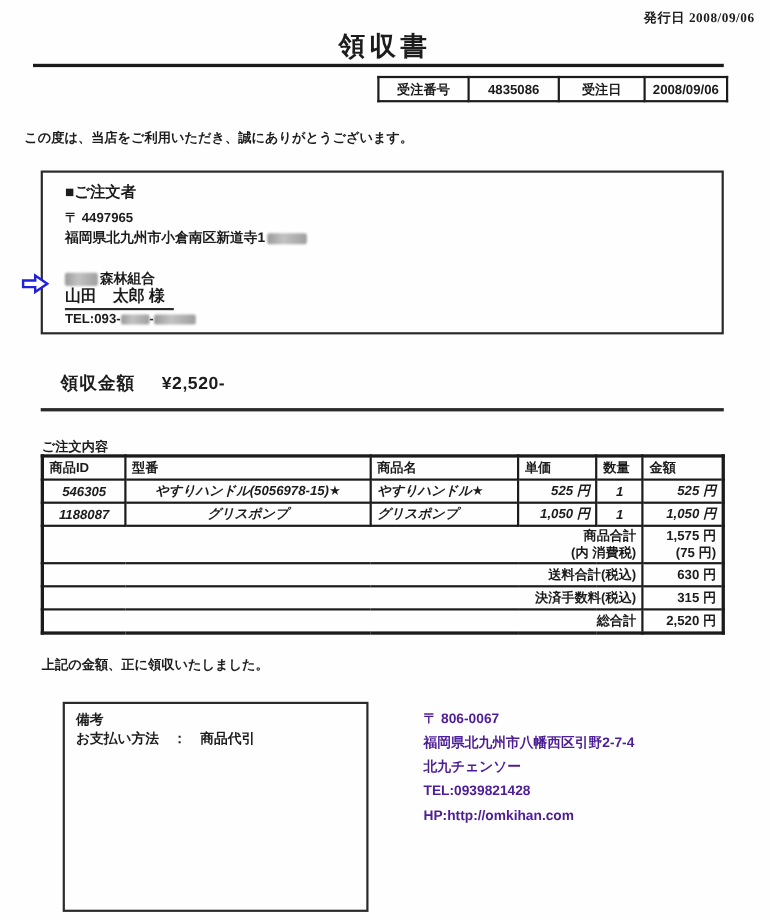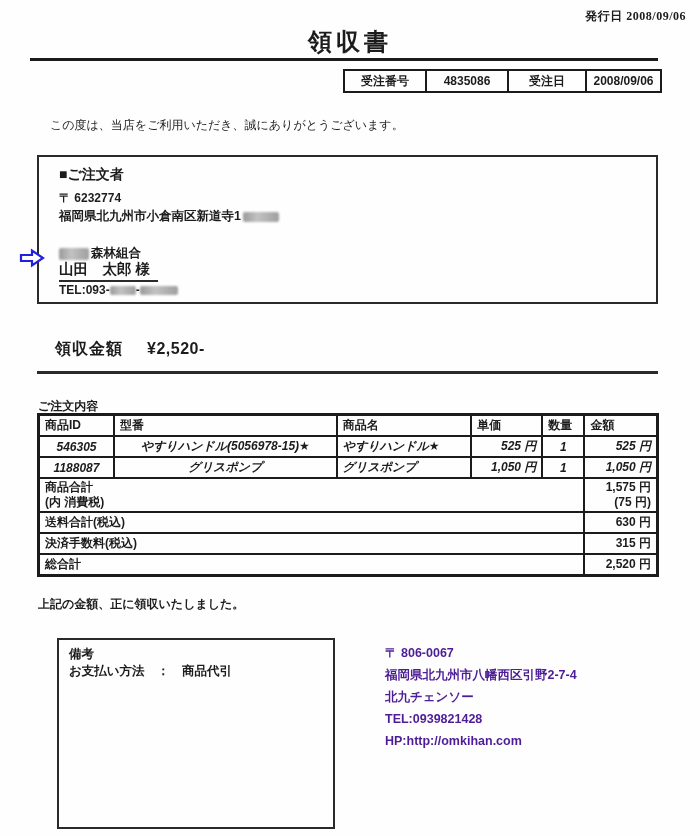--- a/index.html
+++ b/index.html
@@ -34,22 +34,22 @@
   }
   .order-meta td {
     border:2px solid #1b1b1b;
     font-size:12px; font-weight:700;
     text-align:center; vertical-align:middle;
     height:22px; padding:1px 4px;
   }
   .om-c1 { width:82px; } .om-c2 { width:82px; }
   .om-c3 { width:78px; } .om-c4 { width:75px; }
   .greeting {
-    position:absolute; top:117px; left:50px;
-    font-size:12px; font-weight:400;
+    position:absolute; top:117px; left:22px;
+    font-size:12px; font-weight:700;
   }
   .customer-box {
     position:absolute; top:155px; left:37px;
     width:621px; height:149px;
     border:2px solid #2a2a2a;
   }
   .cust-heading {
     position:absolute; top:9px; left:20px;
     font-size:14px; font-weight:700;
   }
@@ -94,21 +94,21 @@
   }
   .items-table td, .items-table th {
     border:2px solid #1b1b1b;
     font-size:12px; padding:1px 5px; vertical-align:middle;
   }
   .items-table th { text-align:left; font-weight:700; height:17px; }
   .col-id{width:12.2%;} .col-model{width:36%;} .col-name{width:21.7%;}
   .col-price{width:11.5%;} .col-qty{width:6.8%;} .col-amt{width:11.8%;}
   .item-row td { height:21px; font-weight:600;font-style:italic; }
   .ta-c{text-align:center;} .ta-r{text-align:right;} .ta-l{text-align:left;}
-  .totals-label { font-weight:700; padding-right:7px; }
+  .totals-label { text-align:right; font-weight:700; padding-right:7px; }
   .totals-value { text-align:right; font-weight:700; padding-right:6px; }
   .tot-main td { height:34px; line-height:15px; }
   .tot-row td { height:20px; }
   .confirmation {
     position:absolute; top:596px; left:38px;
     font-size:12px; font-weight:700;
   }
   .remarks-box {
     position:absolute; top:638px; left:57px;
     width:278px; height:191px;
@@ -141,21 +141,21 @@
       <td class="om-c3">受注日</td>
       <td class="om-c4">2008/09/06</td>
     </tr>
   </tbody>
     </table>
 
   <div class="greeting">この度は、当店をご利用いただき、誠にありがとうございます。</div>
 
   <div class="customer-box">
     <div class="cust-heading">■ご注文者</div>
-    <div class="cust-postal">〒 6232774</div>
+    <div class="cust-postal">〒 4497965</div>
     <div class="cust-address"><span>福岡県北九州市小倉南区新道寺1</span><span class="redact r-addr"></span></div>
     <div class="cust-org"><span class="redact r-org"></span><span>森林組合</span></div>
     <div class="cust-name">山田　太郎 様</div>
     <div class="cust-tel"><span>TEL:093-</span><span class="redact r-tel1"></span><span>-</span><span class="redact r-tel2"></span></div>
   </div>
 
   <svg class="blue-arrow" width="26" height="20" viewBox="0 0 26 20">
     <path d="M2 7 L13 7 L13 2.5 L24 10 L13 17.5 L13 13 L2 13 Z" fill="#ffffff" stroke="#2121dd" stroke-width="2.2" stroke-linejoin="miter"></path>
   </svg>
 

